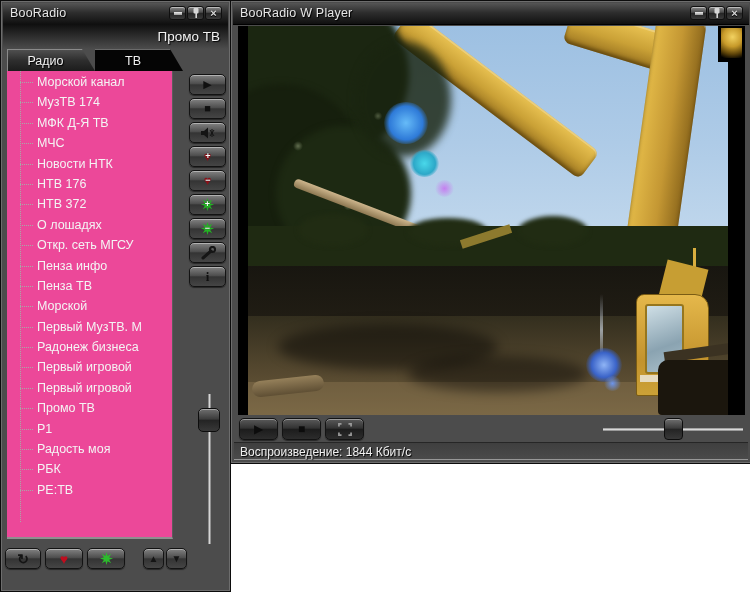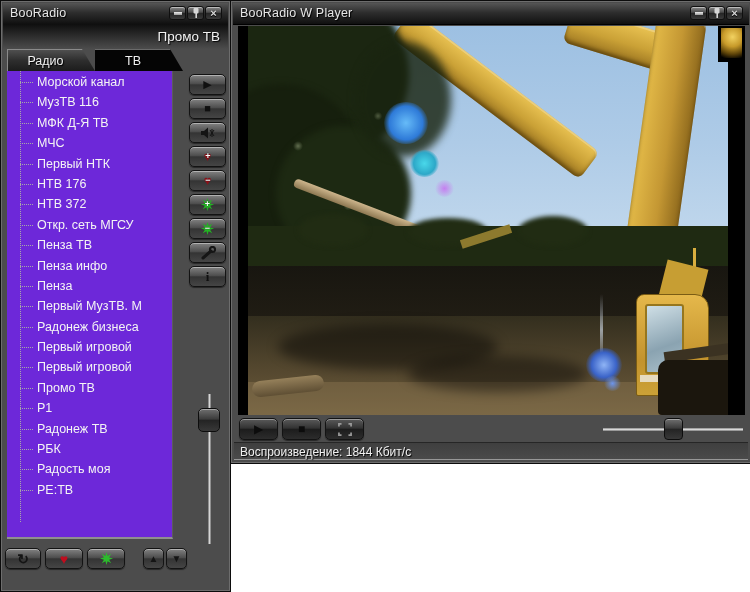--- a/index.html
+++ b/index.html
@@ -42,21 +42,21 @@
     display:flex;align-items:center;justify-content:center;
     text-shadow:1px 1px 1px #000;box-sizing:border-box;
     clip-path:polygon(0 0,calc(100% - 13px) 0,100% 100%,0 100%);}
   #tab-radio{left:6px;width:88px;
     background:linear-gradient(180deg,#4f4f4f 0%,#2e2e2e 50%,#1c1c1c 100%);
     border-top:1px solid #8a8a8a;border-left:1px solid #8a8a8a;
     padding-right:12px;}
   #tab-tv{left:94px;width:88px;background:#050505;border-top:1px solid #6a6a6a;
     padding-right:12px;}
   #channel-list-box{position:absolute;left:6px;top:70px;width:166px;height:468px;
-    background:#6d28d9;border-bottom:2px solid #8f8f8f;border-right:1px solid #5c5c5c;
+    background:#ec4899;border-bottom:2px solid #8f8f8f;border-right:1px solid #5c5c5c;
     box-sizing:border-box;overflow:hidden;}
   #tree-line{position:absolute;left:13px;top:0;height:451px;width:0;
     border-left:1px dotted #a8a8a8;}
   #channel-list{list-style:none;margin:0;padding:1px 0 0 0;}
   #channel-list li{position:relative;height:20.4px;line-height:20.5px;
     padding-left:30px;color:#f4f4f4;font-size:12.5px;white-space:nowrap;}
   #channel-list li::before{content:"";position:absolute;left:13px;top:10px;width:13px;
     border-top:1px dotted #a8a8a8;}
   
   .side-btn{left:188px;width:37px;height:21px;}
@@ -189,39 +189,39 @@
     </div>
   <div class="tab" id="tab-tv">
       <span>ТВ</span>
     </div>
 
   <div id="channel-list-box">
     <div id="tree-line"></div>
     <ul id="channel-list">
 
     <li>Морской канал</li>
-        <li>МузТВ 116</li>
+        <li>МузТВ 174</li>
         <li>МФК Д-Я ТВ</li>
         <li>МЧС</li>
-        <li>Первый НТК</li>
+        <li>Новости НТК</li>
         <li>НТВ 176</li>
         <li>НТВ 372</li>
+        <li>О лошадях</li>
         <li>Откр. сеть МГСУ</li>
+        <li>Пенза инфо</li>
         <li>Пенза ТВ</li>
-        <li>Пенза инфо</li>
-        <li>Пенза</li>
+        <li>Морской</li>
         <li>Первый МузТВ. М</li>
         <li>Радонеж бизнеса</li>
         <li>Первый игровой</li>
         <li>Первый игровой</li>
         <li>Промо ТВ</li>
         <li>Р1</li>
-        <li>Радонеж ТВ</li>
+        <li>Радость моя</li>
         <li>РБК</li>
-        <li>Радость моя</li>
         <li>РЕ:ТВ</li>
       </ul>
   </div>
 
   <div class="btn side-btn" style="top:73px">
     <span class="glyph" style="color:#101010;font-size:11px">▶</span>
   </div>
   <div class="btn side-btn" style="top:97px">
     <span class="glyph" style="color:#101010;font-size:11px">■</span>
   </div>

